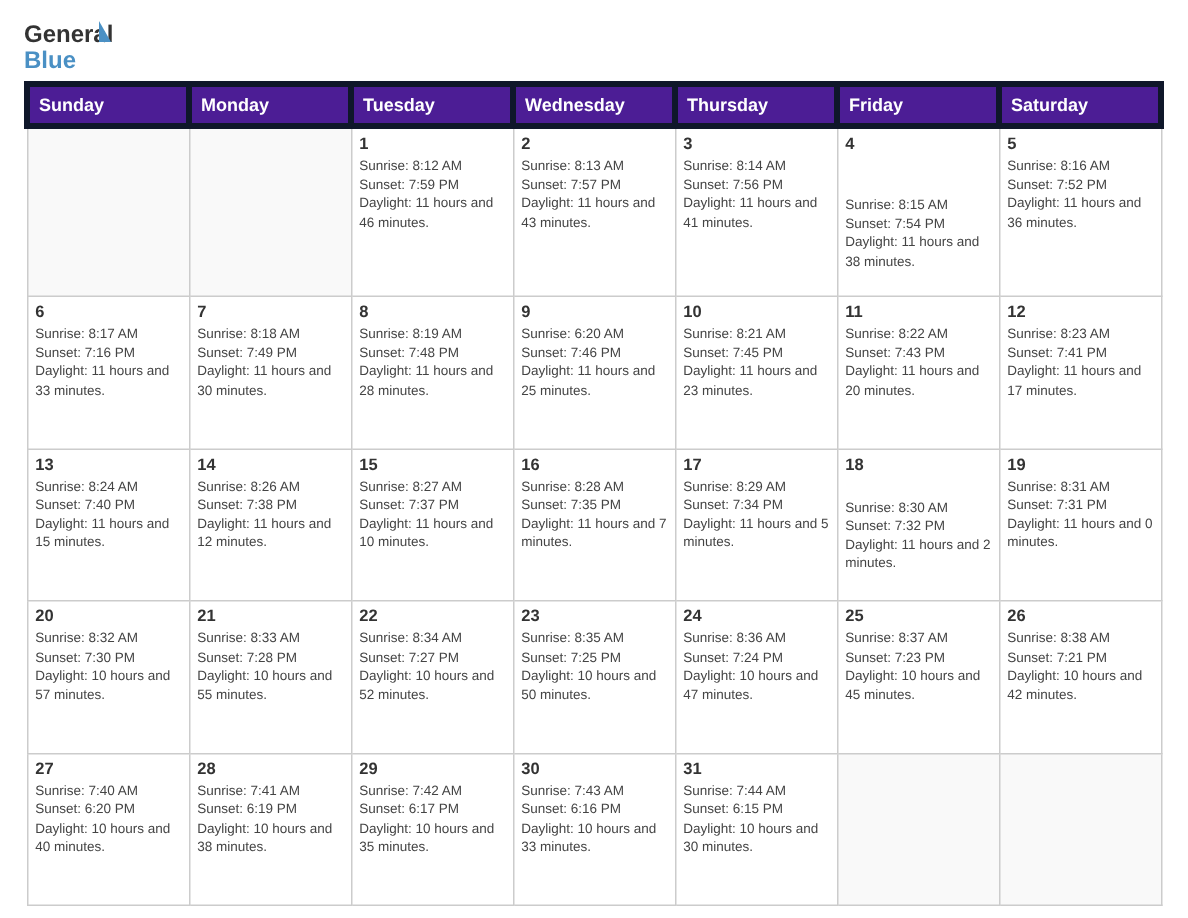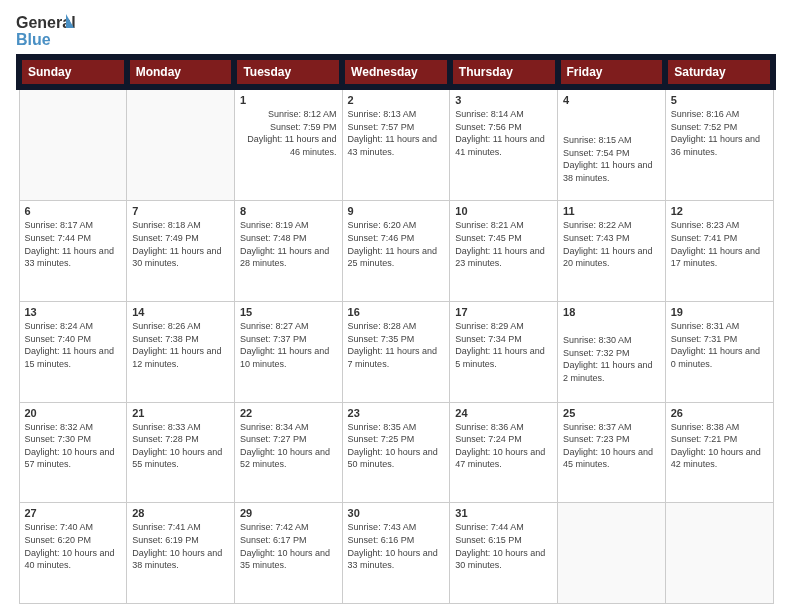--- a/index.html
+++ b/index.html
@@ -42,27 +42,27 @@
       color: #555;
     }
     .calendar {
       flex: 1;
       border: 1px solid #ccc;
       border-collapse: collapse;
       width: 100%;
       table-layout: fixed;
     }
     .calendar th {
-      background-color: #7f1d1d;
+      background-color: #4c1d95;
       color: white;
       text-align: left;
       padding: 5px 6px;
       font-size: 12px;
       font-weight: bold;
-      border: 6px solid #0f172a;
+      border: 4px solid #0f172a;
     }
     .calendar td {
       border: 1px solid #ccc;
       vertical-align: top;
       padding: 4px 5px;
       font-size: 9.5px;
       color: #333;
       background: #fff;
       height: 90px;
     }
@@ -113,21 +113,21 @@
           <th>Friday</th>
           <th>Saturday</th>
         </tr>
     </thead>
     <tbody id="calendar-body">
     <tr>
           <td class="empty"></td>
           <td class="empty"></td>
           <td>
             <span class="day-number">1</span>
-            <div class="day-info" style="white-space: pre-line; text-align: right;">Sunrise: 8:12 AM
+            <div class="day-info" style="white-space: pre-line;">Sunrise: 8:12 AM
 Sunset: 7:59 PM
 Daylight: 11 hours and 46 minutes.</div>
           </td>
           <td>
             <span class="day-number">2</span>
             <div class="day-info" style="white-space: pre-line;">Sunrise: 8:13 AM
 Sunset: 7:57 PM
 Daylight: 11 hours and 43 minutes.</div>
           </td>
           <td>
@@ -146,21 +146,21 @@
             <span class="day-number">5</span>
             <div class="day-info" style="white-space: pre-line;">Sunrise: 8:16 AM
 Sunset: 7:52 PM
 Daylight: 11 hours and 36 minutes.</div>
           </td>
         </tr>
         <tr>
           <td>
             <span class="day-number">6</span>
             <div class="day-info" style="white-space: pre-line;">Sunrise: 8:17 AM
-Sunset: 7:44 PM
+Sunset: 7:16 PM
 Daylight: 11 hours and 33 minutes.</div>
           </td>
           <td>
             <span class="day-number">7</span>
             <div class="day-info" style="white-space: pre-line;">Sunrise: 8:18 AM
 Sunset: 7:49 PM
 Daylight: 11 hours and 30 minutes.</div>
           </td>
           <td>
             <span class="day-number">8</span>

